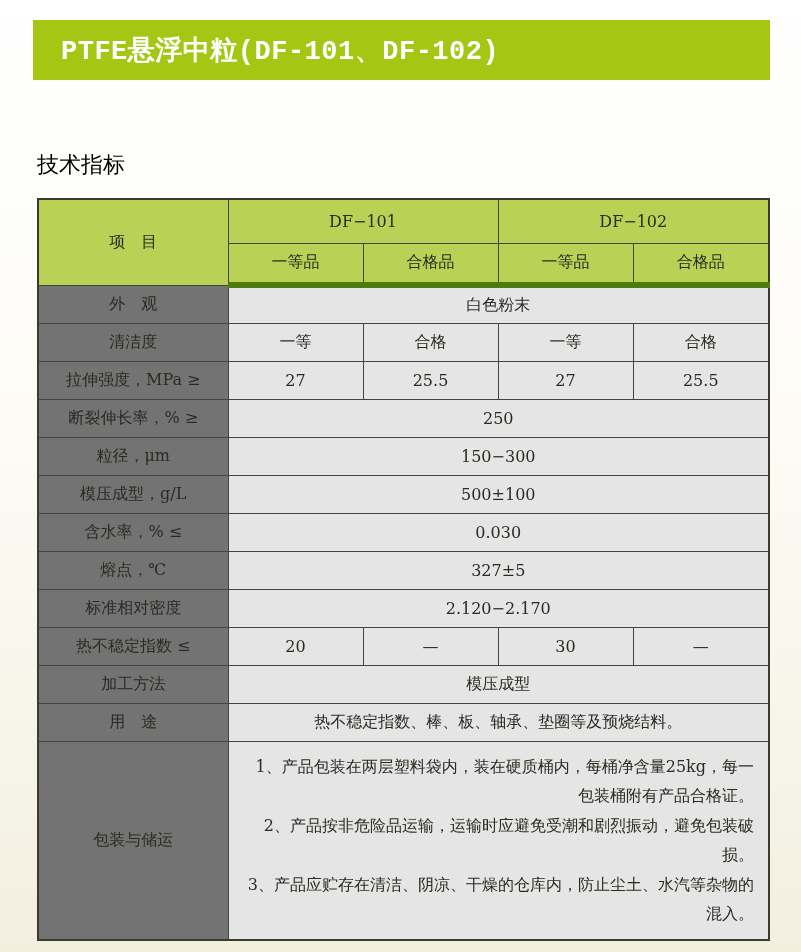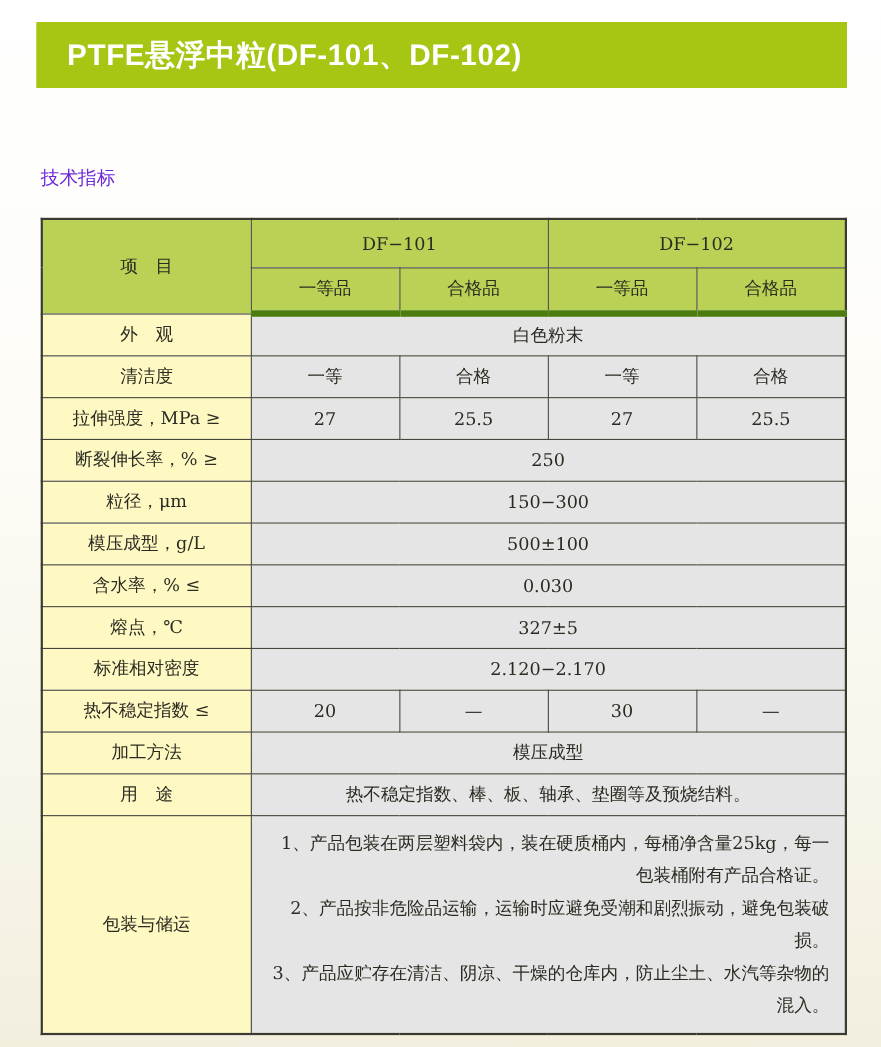--- a/index.html
+++ b/index.html
@@ -9,24 +9,25 @@
     background:linear-gradient(180deg,#ffffff 0%,#fdfcf7 40%,#f7f5e9 78%,#f2efdf 100%);
     position:relative; overflow:hidden;
   }
   .banner{
     position:absolute; left:33px; top:20px; width:737px; height:60px;
     background:#a5c613; display:flex; align-items:center;
   }
   .banner-title{
     color:#ffffff; font-size:27px; font-weight:bold; padding-left:28px;
     letter-spacing:0.5px;
+    font-family:Liberation Mono, monospace;
   }
   .section-title{
     position:absolute; left:37px; top:150px;
-    color:#6d28d9; font-size:17px; font-weight:normal;
+    color:#000000; font-size:22px; font-weight:normal;
   }
   table.spec{
     position:absolute; left:37px; top:198px; width:731px;
     border-collapse:collapse; table-layout:fixed;
     font-family:"DejaVu Serif","Liberation Serif",serif;
     color:#2b2b22; font-size:16px;
     border:2px solid #3a3a31;
   }
   .spec th, .spec td{
     border:1px solid #45453b;
@@ -36,21 +37,21 @@
     margin-top:42px;
   }
   .spec th{
     background:#b9d155; font-weight:normal; font-size:16px;
   }
   tr.h1{ height:44px; }
   tr.h2{ height:42px; }
   tr.h2 th{ border-bottom:6px solid #4d7c0f; }
   tr.body{ height:38px; }
   tr.packrow{ height:152px; }
-  td.label{ background:#fef9c3; }
+  td.label{ background:#737373; }
   td.val{ background:#e5e5e5; }
   td.pack{
     text-align:left; padding:10px 14px; line-height:1.85;
   }
   .pack-line{ text-align:right; }
 </style>
 </head>
 <body>
 
 <div class="banner">

